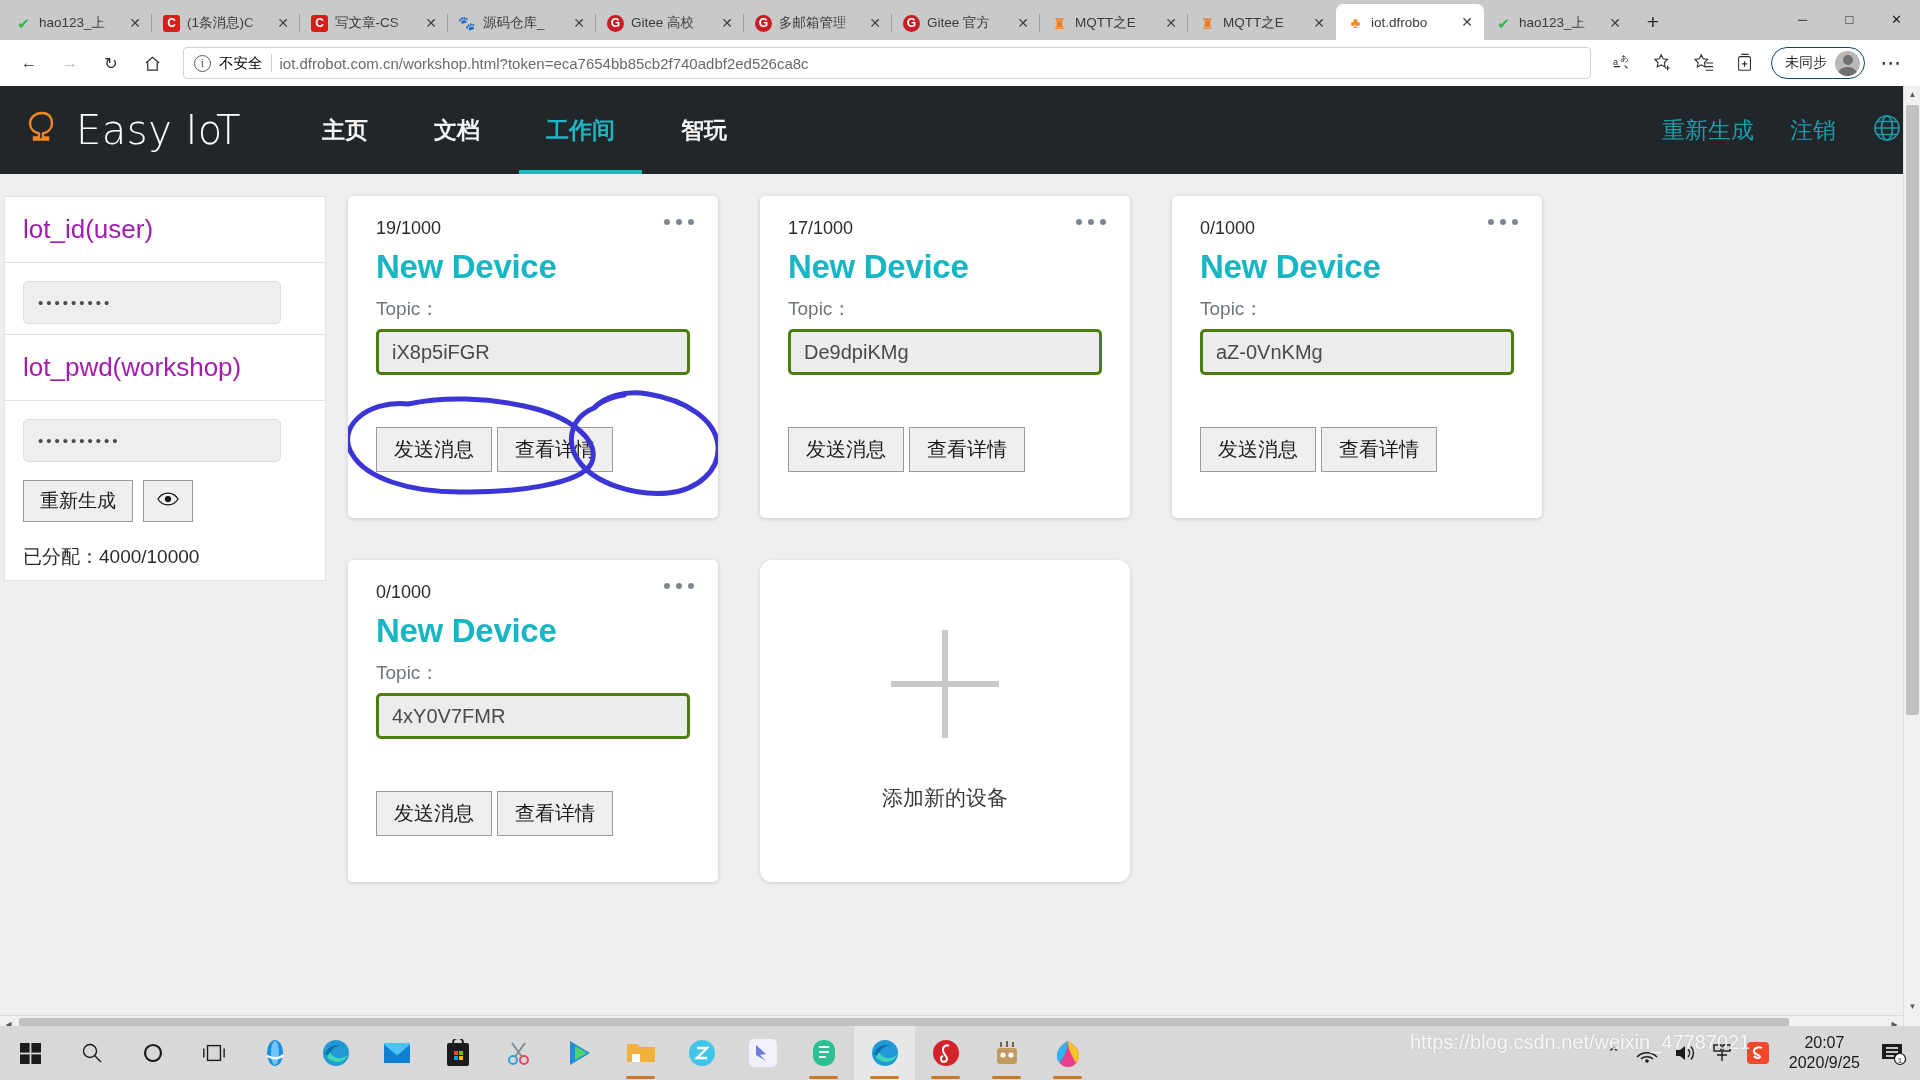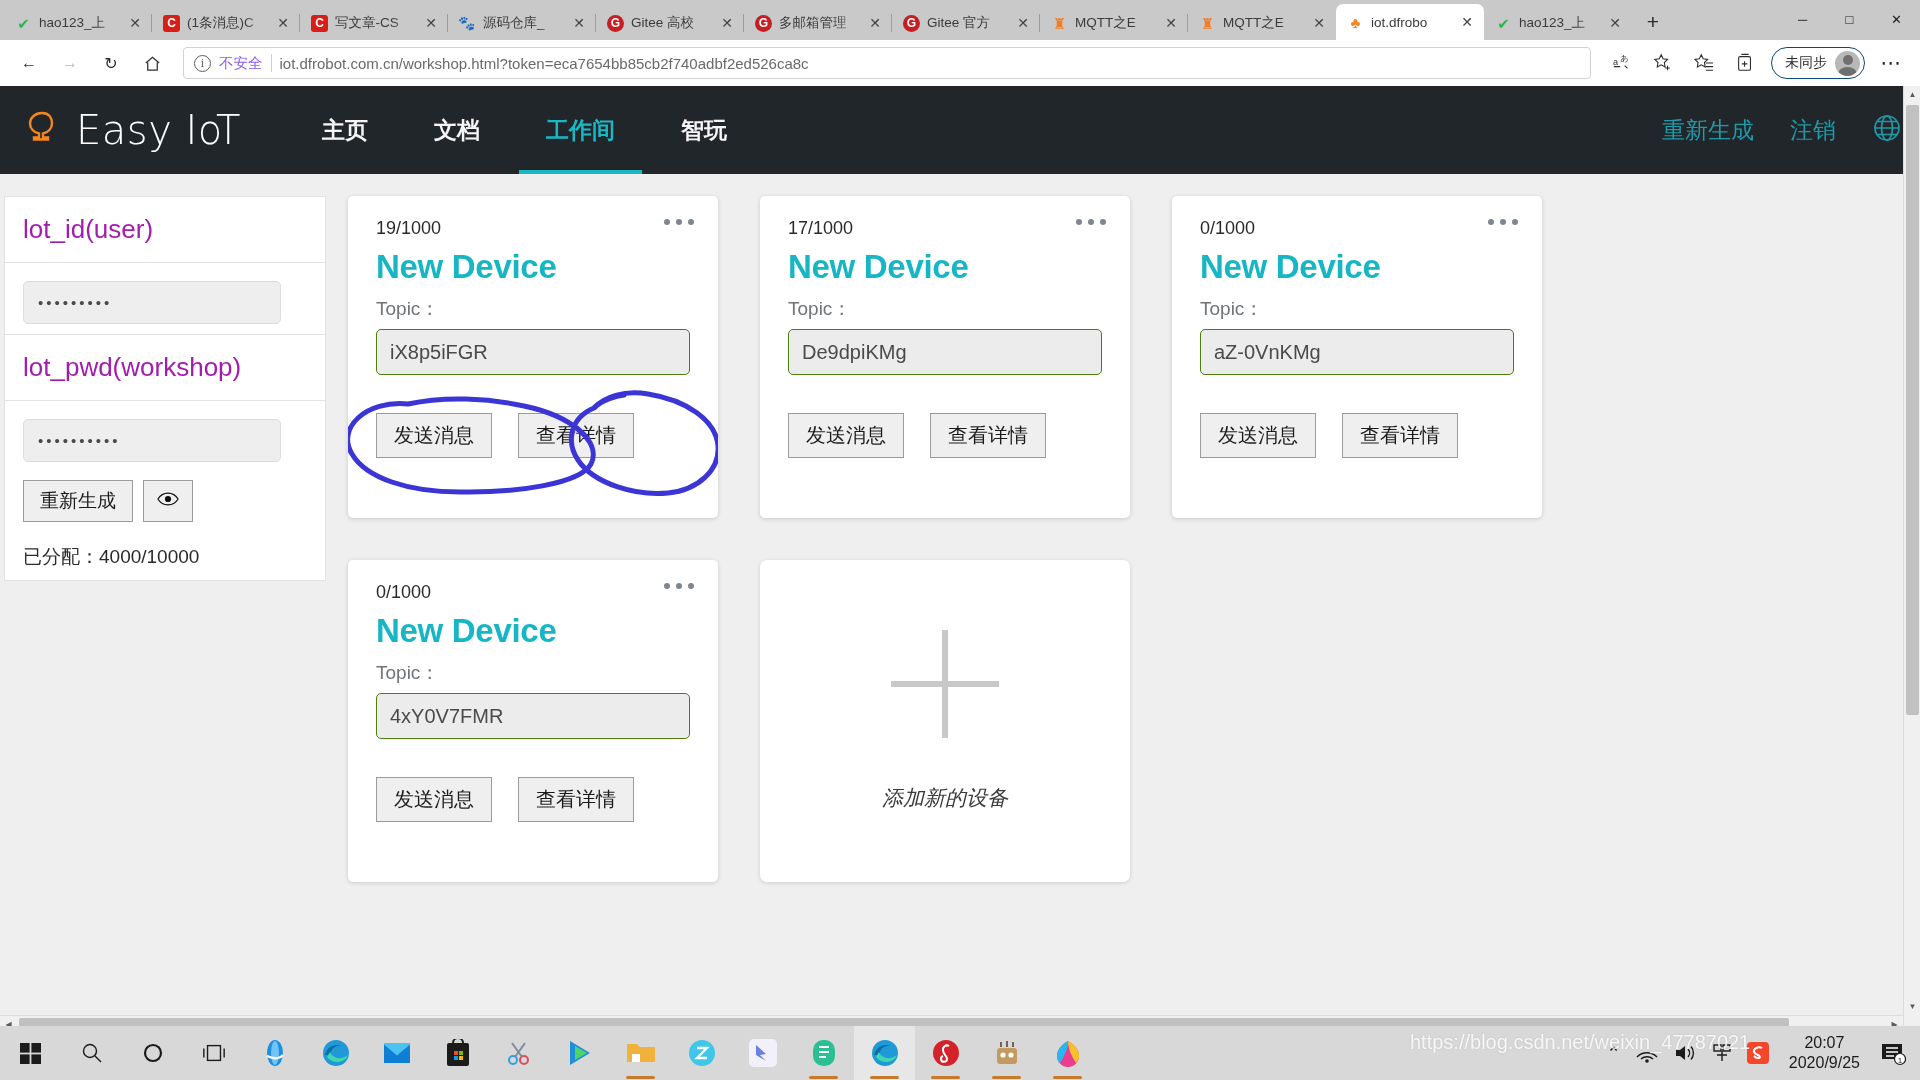--- a/index.html
+++ b/index.html
@@ -75,21 +75,21 @@
     background: #ffffff; border: 1px solid #d2d2d2; border-radius: 4px;
     display: flex; align-items: center; padding: 0 10px; gap: 8px;
     min-width: 0;
   }
   .omni-info {
     width: 17px; height: 17px; border: 1.4px solid #5e5e5e;
     border-radius: 50%; font-size: 12px; color: #5e5e5e;
     display: flex; align-items: center; justify-content: center;
     font-family: "Liberation Serif", serif; flex: 0 0 17px;
   }
-  .omni-warn { font-size: 14.5px; color: #8b5cf6; white-space: nowrap; }
+  .omni-warn { font-size: 14.5px; color: #000000; white-space: nowrap; }
   .omni-sep { width: 1px; height: 18px; background: #cfcfcf; }
   .omni-url {
     font-size: 15px; color: #6a6a6a; white-space: nowrap;
     overflow: hidden; text-overflow: clip;
   }
   .profile-pill {
     height: 32px; border: 1px solid #0c4a6e; border-radius: 16px;
     display: flex; align-items: center; gap: 8px; padding: 0 4px 0 13px;
     margin: 0 4px;
   }
@@ -191,33 +191,33 @@
     width: 6px; height: 6px; border-radius: 50%;
     background: #7d8690; display: block;
   }
   .card-title {
     font-size: 33px; font-weight: bold; color: #17b6c4;
     margin-top: 9px; letter-spacing: -0.3px;
   }
   .card-topic-lbl { font-size: 19px; color: #6f7579; margin-top: 10px; }
   .card-topic {
     margin-top: 7px; height: 46px; background: #ececec;
-    border: 1px solid #4d7c0f; border-radius: 5px;
+    border: 3px solid #4d7c0f; border-radius: 5px;
     display: flex; align-items: center; padding: 0 13px;
     font-size: 20px; color: #4a4a4a;
   }
-  .card-btns { display: flex; gap: 26px; margin-top: 38px; }
+  .card-btns { display: flex; gap: 5px; margin-top: 52px; }
   .card-btns .gbtn { font-size: 20px; padding: 8px 17px; background:#efefef; }
 
   .addcard {
     width: 370px; flex: 0 0 370px; height: 322px;
-    background: #ffffff; border-radius: 7px;
+    background: #ffffff; border-radius: 12px;
     box-shadow: 0 1px 4px rgba(0,0,0,.14);
     display: flex; flex-direction: column;
-    align-items: center; justify-content: center; gap: 46px; font-style: italic;
+    align-items: center; justify-content: center; gap: 46px;
   }
   .plus { position: relative; width: 108px; height: 108px; }
   .plus::before {
     content:""; position:absolute; left:50%; top:0; margin-left:-3px;
     width:6px; height:108px; background:#c8c8c8;
   }
   .plus::after {
     content:""; position:absolute; top:50%; left:0; margin-top:-3px;
     height:6px; width:108px; background:#c8c8c8;
   }

